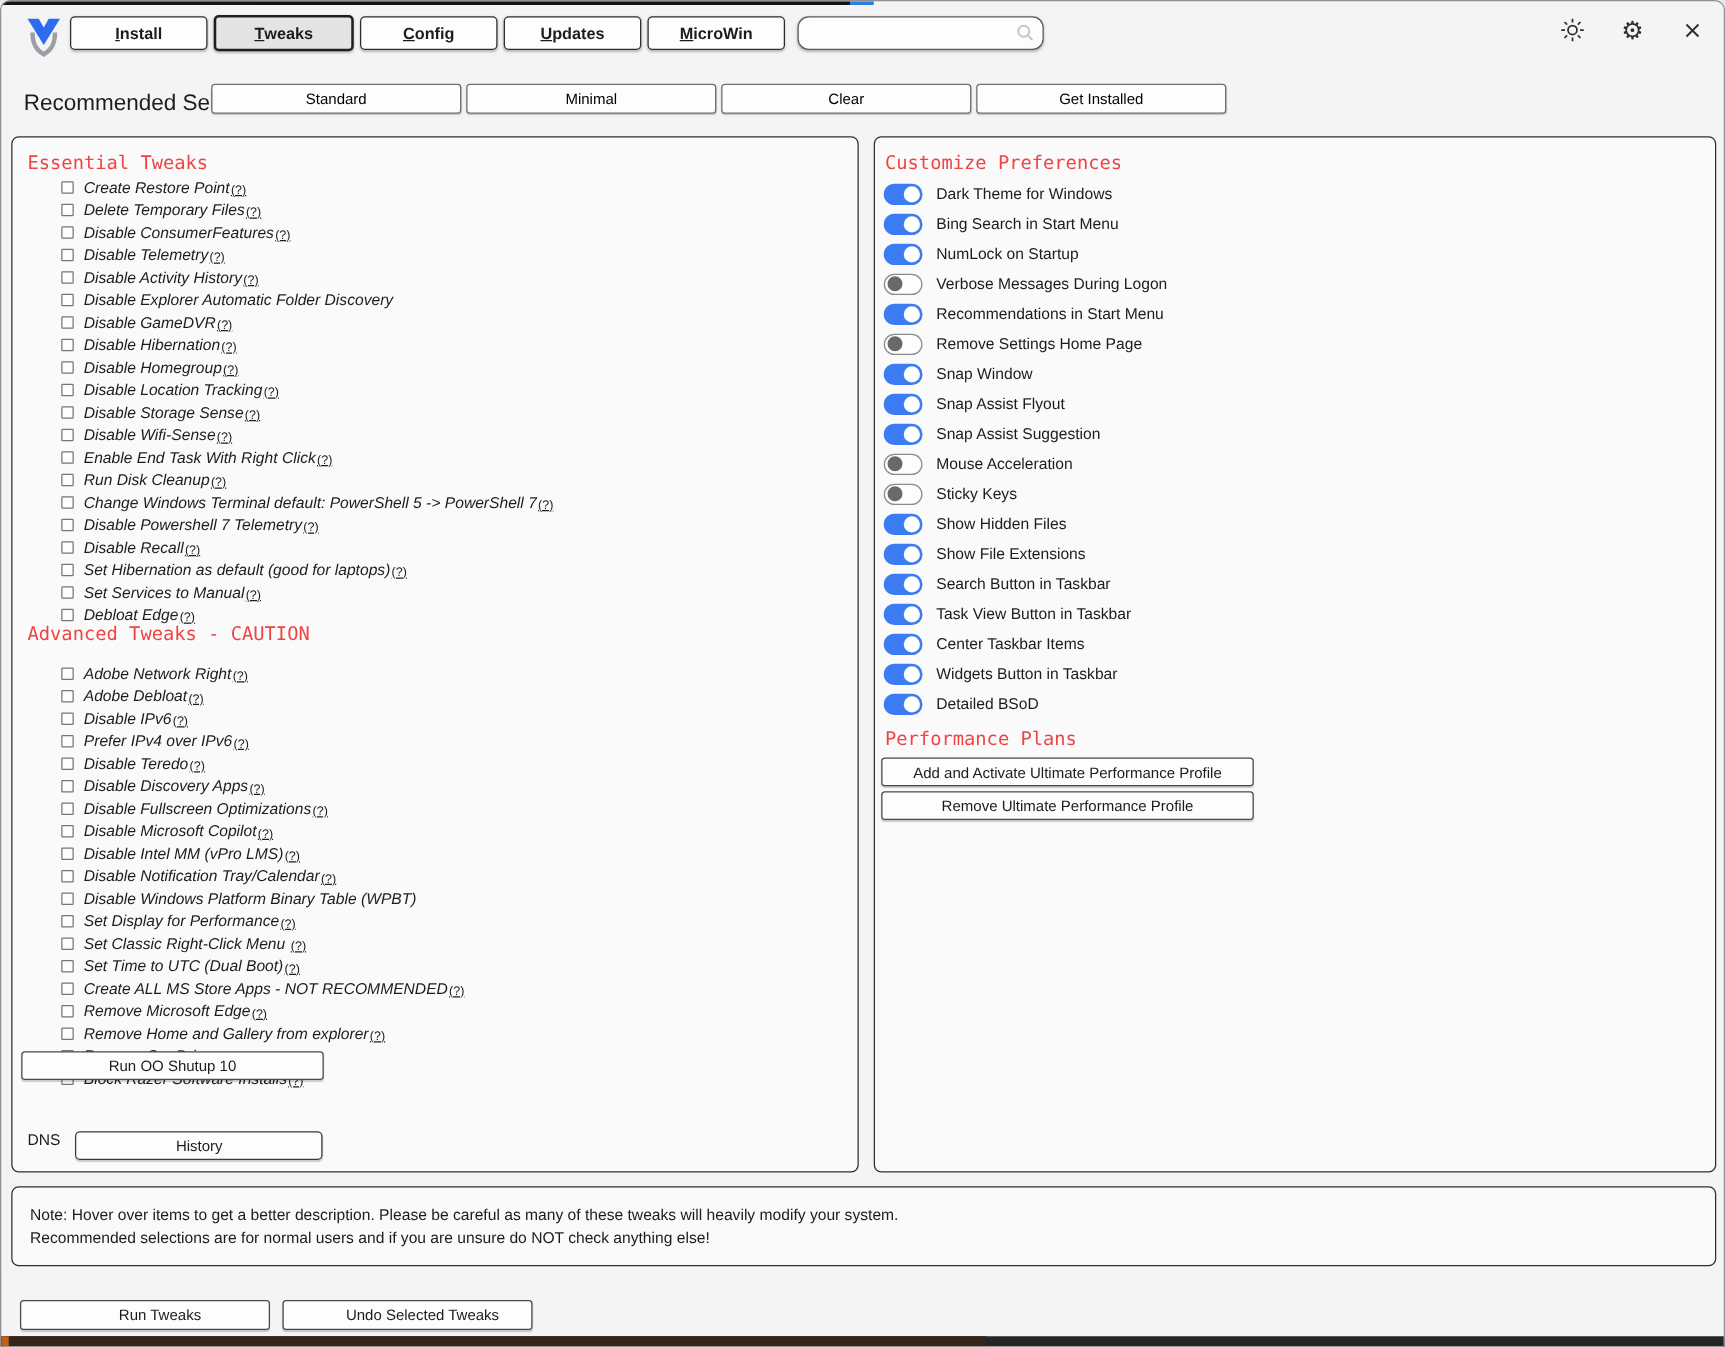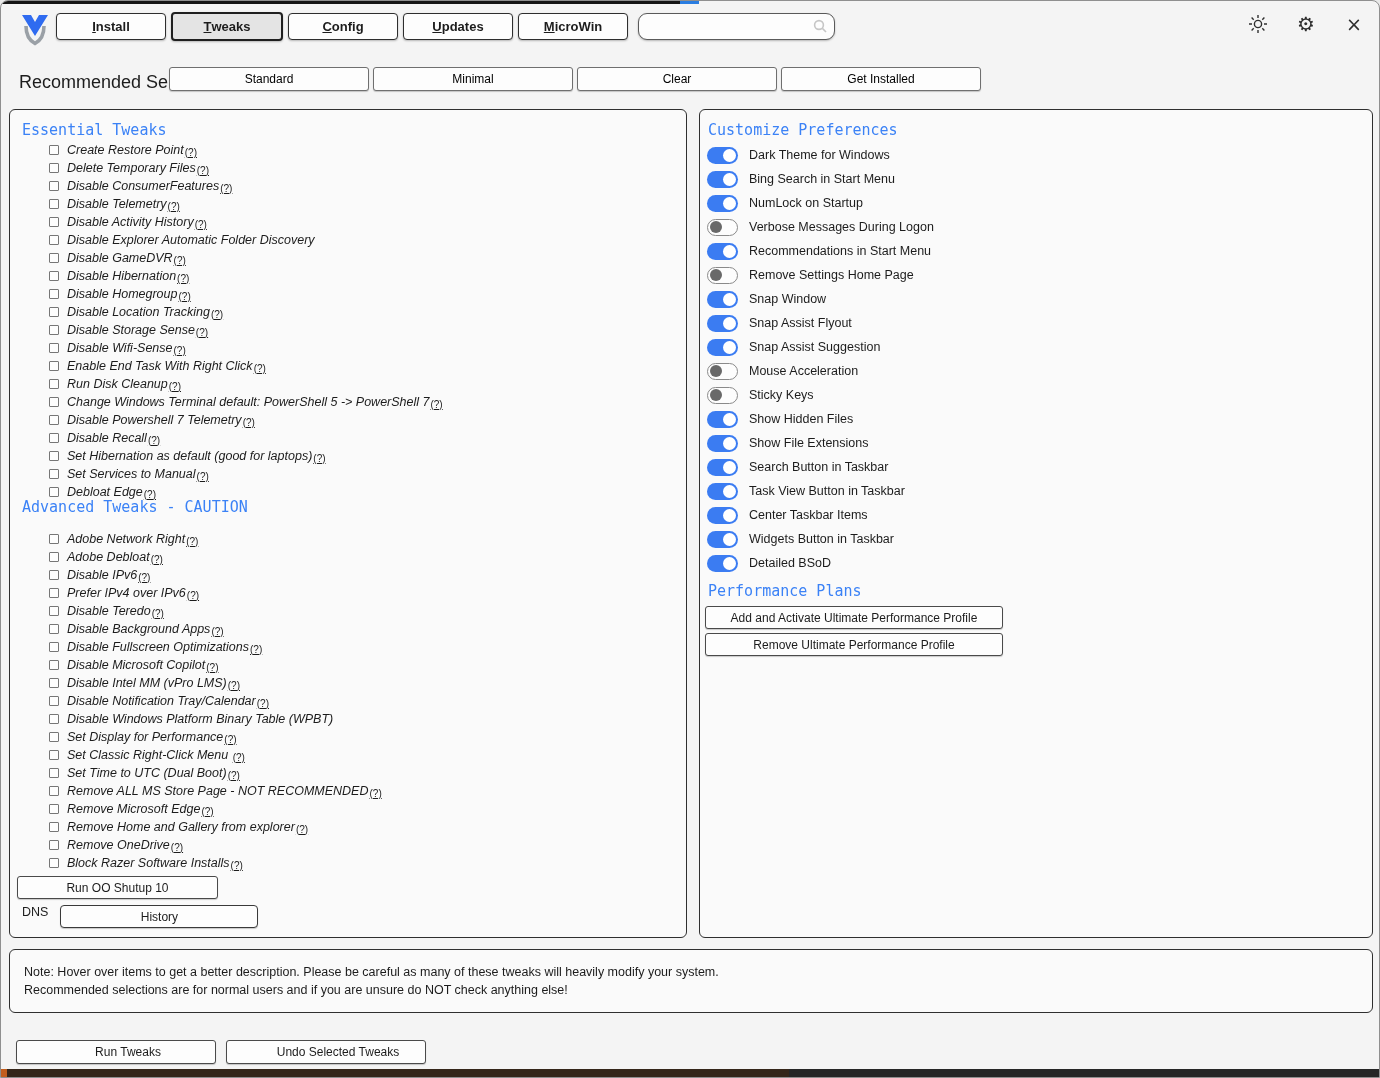--- a/index.html
+++ b/index.html
@@ -47,36 +47,36 @@
     width:200px; height:24px; background:#fdfdfd; border:1px solid #6f6f6f; border-radius:3px;
     font-size:12px; cursor:pointer; box-shadow:0 1px 1px rgba(0,0,0,.2); font-family:"Liberation Sans", sans-serif;
   }
 
   
   .panel { position:absolute; background:#fafafa; border:1px solid #2f2f2f; border-radius:6px; }
   #left-panel  { left:8px;  top:108px; width:678px; height:829px; }
   #right-panel { left:698px; top:108px; width:674px; height:829px; }
   #note-panel  { left:8px;  top:948px; width:1364px; height:64px; padding:13px 14px; }
 
-  .section-title { font-family:"DejaVu Sans Mono", monospace; font-size:15px; color:#3b82f6; position:absolute; }
+  .section-title { font-family:"DejaVu Sans Mono", monospace; font-size:15px; color:#ef4444; position:absolute; }
 
   .chk-list { position:absolute; }
   .chk-row { display:flex; align-items:center; height:18px; cursor:pointer; }
   .chk {
     width:10px; height:10px; border:1px solid #767676; border-radius:1px; background:#fdfdfd;
     margin-right:8px; flex:0 0 auto;
   }
   .chk-row .lbl { font-size:12.5px; white-space:pre;font-style:italic; }
   .help { font-size:10px; color:#1c1c1c; text-decoration:underline; cursor:pointer; position:relative; top:2px; margin-left:1px; }
 
   .oo-btn, .perf-btn, .foot-btn, .dns-select {
     background:#fdfdfd; border:1px solid #6f6f6f; border-radius:3px; font-size:12px;
     cursor:pointer; box-shadow:0 1px 1px rgba(0,0,0,.2); font-family:"Liberation Sans", sans-serif; color:#1c1c1c;
   }
-  .oo-btn { position:absolute; left:7px; top:766px; width:201px; height:23px; border-color:#4a4a4a; }
+  .oo-btn { position:absolute; left:7px; top:731px; width:242px; height:23px; border-color:#4a4a4a; }
   .dns-row { position:absolute; left:12px; top:795px; height:24px; display:flex; align-items:flex-start; }
   .dns-label { font-size:12.5px; margin-right:12px; }
   .dns-select { width:198px; height:23px; text-align:center; border-color:#3a3a3a; border-radius:4px; }
 
   
   .tgl-list { position:absolute; left:7px; top:33px; }
   .tgl-row { display:flex; align-items:center; height:24px; }
   .tgl { width:31px; height:17px; border-radius:9px; position:relative; cursor:pointer; flex:0 0 auto; }
   .tgl.on { background:var(--accent); }
   .tgl.on .knob { position:absolute; right:2px; top:2px; width:13px; height:13px; border-radius:50%; background:#fff; }
@@ -284,21 +284,21 @@
           <span class="lbl">Prefer IPv4 over IPv6</span>
           <a class="help">(?)</a>
         </div>
         <div class="chk-row">
           <span class="chk"></span>
           <span class="lbl">Disable Teredo</span>
           <a class="help">(?)</a>
         </div>
         <div class="chk-row">
           <span class="chk"></span>
-          <span class="lbl">Disable Background Apps</span>
+          <span class="lbl">Disable Discovery Apps</span>
           <a class="help">(?)</a>
         </div>
         <div class="chk-row">
           <span class="chk"></span>
           <span class="lbl">Disable Fullscreen Optimizations</span>
           <a class="help">(?)</a>
         </div>
         <div class="chk-row">
           <span class="chk"></span>
           <span class="lbl">Disable Microsoft Copilot</span>
@@ -328,21 +328,21 @@
           <span class="lbl">Set Classic Right-Click Menu </span>
           <a class="help">(?)</a>
         </div>
         <div class="chk-row">
           <span class="chk"></span>
           <span class="lbl">Set Time to UTC (Dual Boot)</span>
           <a class="help">(?)</a>
         </div>
         <div class="chk-row">
           <span class="chk"></span>
-          <span class="lbl">Remove ALL MS Store Page - NOT RECOMMENDED</span>
+          <span class="lbl">Create ALL MS Store Apps - NOT RECOMMENDED</span>
           <a class="help">(?)</a>
         </div>
         <div class="chk-row">
           <span class="chk"></span>
           <span class="lbl">Remove Microsoft Edge</span>
           <a class="help">(?)</a>
         </div>
         <div class="chk-row">
           <span class="chk"></span>
           <span class="lbl">Remove Home and Gallery from explorer</span>

